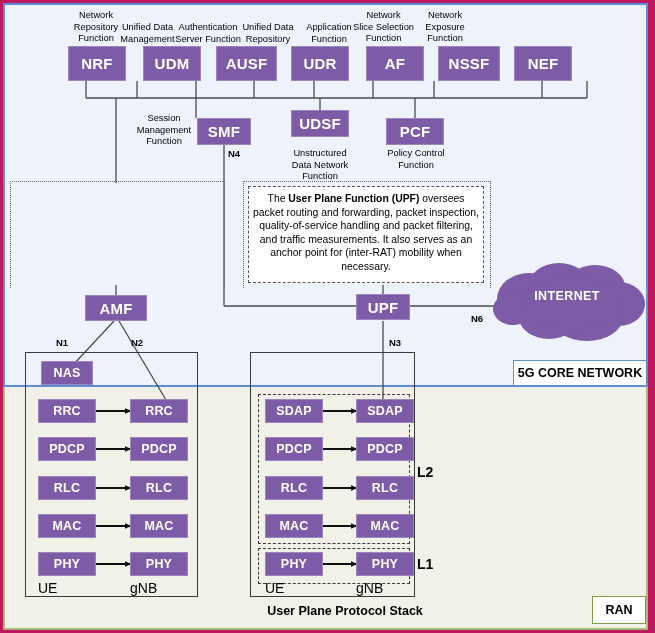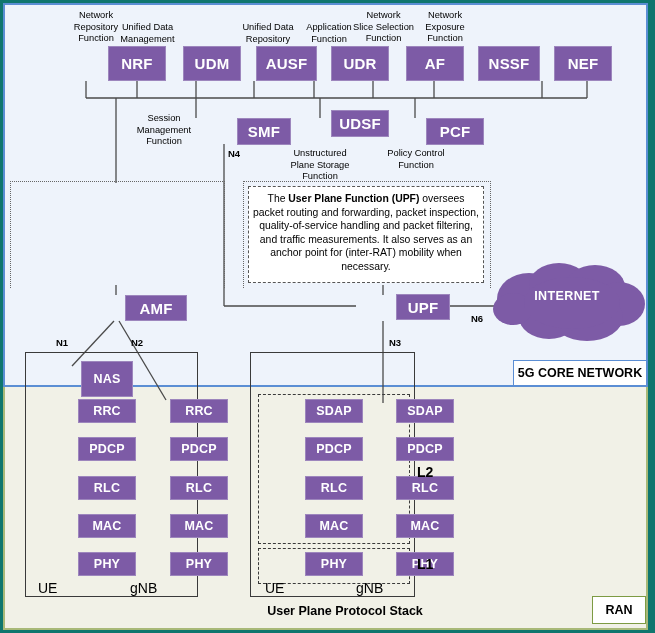--- a/index.html
+++ b/index.html
@@ -8,21 +8,21 @@
     background: #ffffff;
   }
   body {
     font-family: "Liberation Sans", sans-serif;
   }
   #canvas {
     position: relative;
     width: 655px;
     height: 633px;
     overflow: hidden;
-    background: #0f766e;
+    background: #be185d;
   }
   
   .region-core {
     position: absolute;
     left: 3px; top: 3px;
     width: 645px; height: 384px;
     background: #eef3fb;
     border: 2px solid #5b8ed4;
     box-sizing: border-box;
   }
@@ -47,21 +47,20 @@
     position: absolute;
     background: #7d5ba6;
     border: 1px solid #9d86bd;
     color: #ffffff;
     font-weight: bold;
     display: flex;
     align-items: center;
     justify-content: center;
     box-sizing: border-box;
     letter-spacing: 0.2px;
-    margin-left: 40px;
   }
   .node.nf { font-size: 15px; }
   .node.stack { font-size: 12.5px; }
   
   .caption {
     position: absolute;
     font-size: 9.3px;
     line-height: 11.6px;
     color: #000000;
     text-align: center;
@@ -238,20 +237,24 @@
 
   <div class="caption" style="left:62px; top:10px; width:68px;">
     <span style="white-space:pre-line;">Network
 Repository
 Function</span>
   </div>
   <div class="caption" style="left:110px; top:22px; width:75px;">
     <span style="white-space:pre-line;">Unified Data
 Management</span>
   </div>
+  <div class="caption" style="left:163px; top:22px; width:90px;">
+    <span style="white-space:pre-line;">Authentication
+Server Function</span>
+  </div>
   <div class="caption" style="left:228px; top:22px; width:80px;">
     <span style="white-space:pre-line;">Unified Data
 Repository</span>
   </div>
   <div class="caption" style="left:290px; top:22px; width:78px;">
     <span style="white-space:pre-line;">Application
 Function</span>
   </div>
   <div class="caption" style="left:336px; top:10px; width:95px;">
     <span style="white-space:pre-line;">Network
@@ -275,21 +278,21 @@
   <div class="caption" style="left:132px; top:113px; width:64px; text-align:center;">
     <span style="white-space:pre-line;">Session
 Management
 Function</span>
   </div>
   <div class="node nf" style="left:197px; top:118px; width:54px; height:27px;">SMF</div>
 
   <div class="node nf" style="left:291px; top:110px; width:58px; height:27px;">UDSF</div>
   <div class="caption" style="left:284px; top:148px; width:72px;">
     <span style="white-space:pre-line;">Unstructured
-Plane Storage
+Data Network
 Function</span>
   </div>
 
   <div class="node nf" style="left:386px; top:118px; width:58px; height:27px;">PCF</div>
   <div class="caption" style="left:378px; top:148px; width:76px;">
     <span style="white-space:pre-line;">Policy Control
 Function</span>
   </div>
 
   <div class="iflabel" style="left:228px; top:148px;">N4</div>
@@ -323,21 +326,21 @@
       </g>
     </svg>
     <div class="cloud-label">INTERNET</div>
   </div>
 
   <div class="tag-core" style="left:513px; top:360px; width:134px; height:26px;">5G CORE NETWORK</div>
   <div class="tag-ran" style="left:592px; top:596px; width:54px; height:28px;">RAN</div>
 
   <div class="groupbox" style="left:25px; top:352px; width:173px; height:245px;"></div>
 
-  <div class="node stack" style="left:41px; top:361px; width:52px; height:36px;">NAS</div>
+  <div class="node stack" style="left:41px; top:361px; width:52px; height:24px;">NAS</div>
 
   <div class="node stack" style="left:38px; top:399px; width:58px; height:24px;">RRC</div>
   <div class="node stack" style="left:38px; top:437px; width:58px; height:24px;">PDCP</div>
   <div class="node stack" style="left:38px; top:476px; width:58px; height:24px;">RLC</div>
   <div class="node stack" style="left:38px; top:514px; width:58px; height:24px;">MAC</div>
   <div class="node stack" style="left:38px; top:552px; width:58px; height:24px;">PHY</div>
 
   <div class="node stack" style="left:130px; top:399px; width:58px; height:24px;">RRC</div>
   <div class="node stack" style="left:130px; top:437px; width:58px; height:24px;">PDCP</div>
   <div class="node stack" style="left:130px; top:476px; width:58px; height:24px;">RLC</div>

